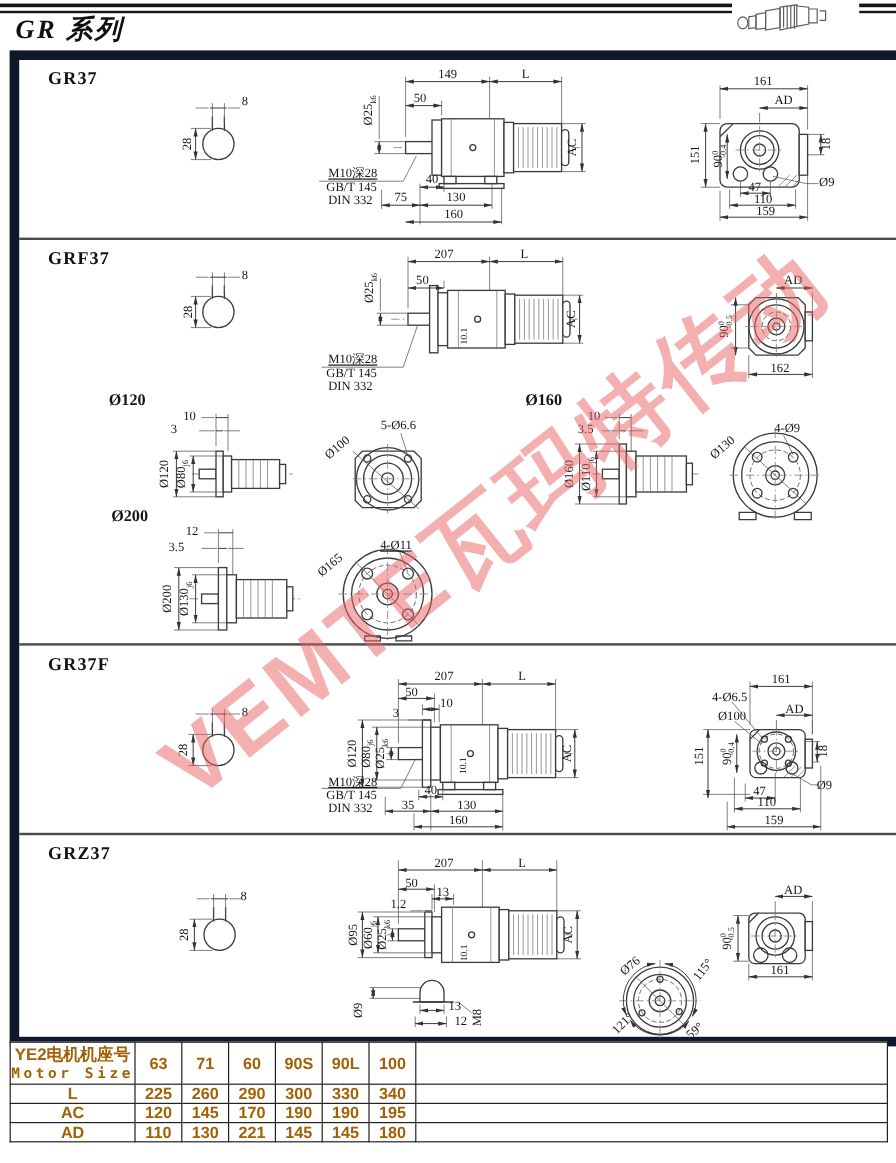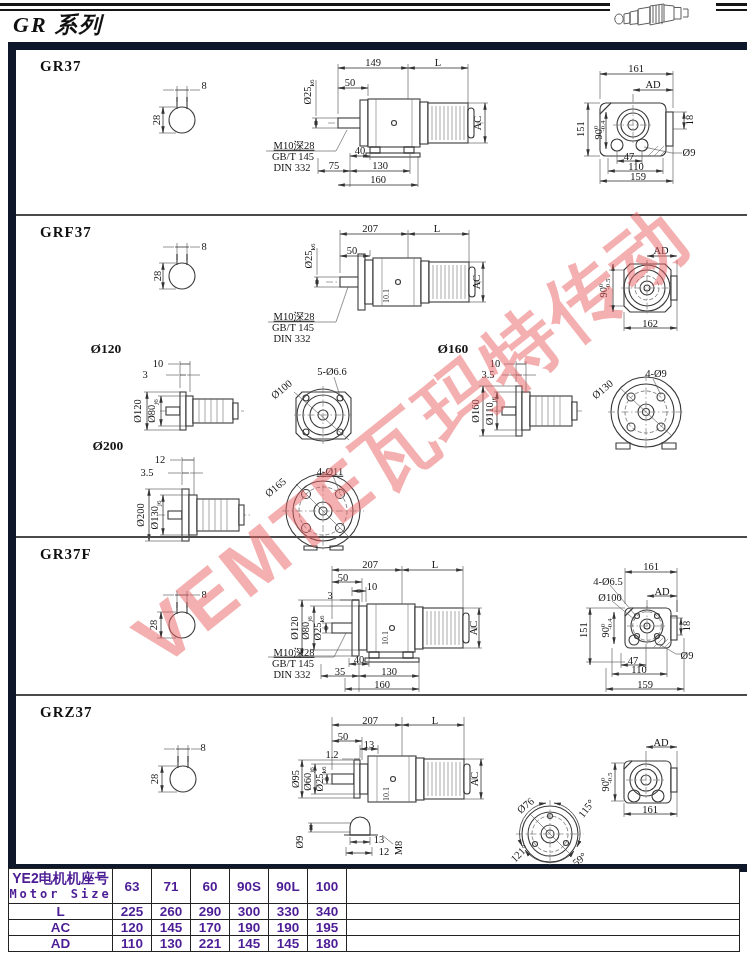--- a/index.html
+++ b/index.html
@@ -37,21 +37,21 @@
   .dc{fill:none;stroke:#555;stroke-width:.7;stroke-dasharray:4 2.2}
   
   .watermark{position:absolute;left:146px;top:598px;transform-origin:0 50%;
              transform:rotate(-38.5deg);font-family:"Liberation Sans",sans-serif;font-weight:bold;
              font-size:76px;letter-spacing:4px;color:rgba(233,98,98,.5);white-space:nowrap;
              z-index:6;pointer-events:none}
   
   .size-table-wrap{position:absolute;left:8px;top:868px;width:732px;z-index:2}
   table{border-collapse:collapse;table-layout:fixed;width:732px;background:#fff}
   td{border:1.5px solid #222;padding:0;text-align:center;vertical-align:middle;
-     font:bold 13.5px "Liberation Sans",sans-serif;color:#4c1d95}
+     font:bold 13.5px "Liberation Sans",sans-serif;color:#a16207}
   tr.hdr td{height:34px}
   tr.row td{height:13px}
   .hd-cn{font:bold 14px "Liberation Sans",sans-serif;line-height:1.2}
   .hd-en{font:bold 12px "DejaVu Sans Mono",monospace;letter-spacing:3px;line-height:1.2}
   .logo-box{position:absolute;left:610px;top:0;width:106px;height:30px;background:#fff;z-index:2}
 </style>
 </head>
 <body>
 
 <svg width="0" height="0" style="position:absolute" aria-hidden="true">
@@ -182,21 +182,21 @@
         <span class="dim" style="left: 565px; top: 79px; transform: translate(-50%, -50%) rotate(-90deg);">151</span>
         <span class="dim" style="left: 584px; top: 80px; transform: translate(-50%, -50%) rotate(-90deg);">90<sup>0</sup><sub class="tol">-0.4</sub></span>
         <span class="dim" style="left: 674px; top: 70px; transform: translate(-50%, -50%) rotate(-90deg);">18</span>
         <span class="dim" style="left: 673px; top: 103px;">Ø9</span>
         <span class="dim" style="left: 613px; top: 107px;">47</span>
         <span class="dim" style="left: 620px; top: 117px;">110</span>
         <span class="dim" style="left: 622px; top: 127px;">159</span>
       </div>
   </div>
 
-  <div class="sec b" style="top:164px;height:336px">
+  <div class="sec b" style="top:148px;height:336px">
     <div class="sec-title">GRF37</div>
     <svg class="draw" width="731" height="336">
       <g>
         <circle class="o" cx="166" cy="60" r="13" fill="url(#hat)"></circle>
         <path class="o" d="M161,49 V38 M171,49 V38"></path>
         <path class="e" d="M161,44 V27 M171,44 V27 M147,31 H158 M174,31 H184"></path>
         <line class="d2" x1="159" y1="31" x2="173" y2="31"></line>
         <path class="e" d="M160,47 H143 M160,73 H143"></path>
         <line class="d" x1="147" y1="47" x2="147" y2="73"></line>
       </g>

